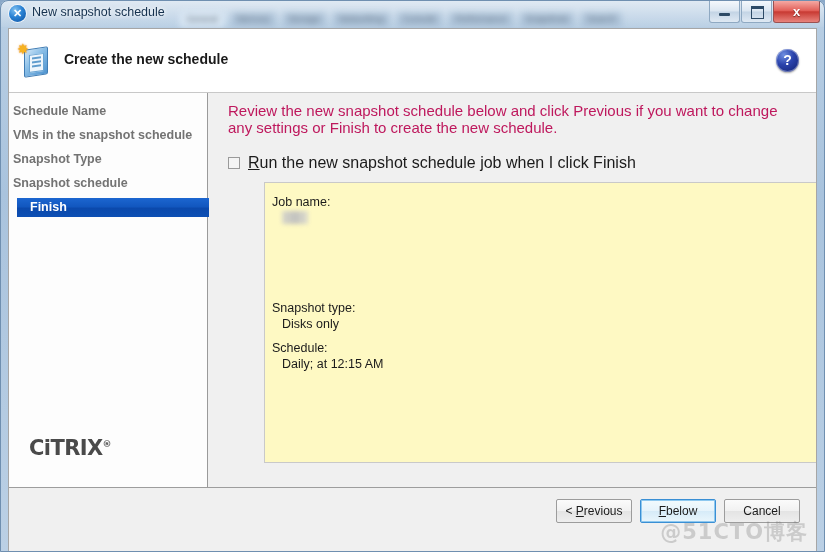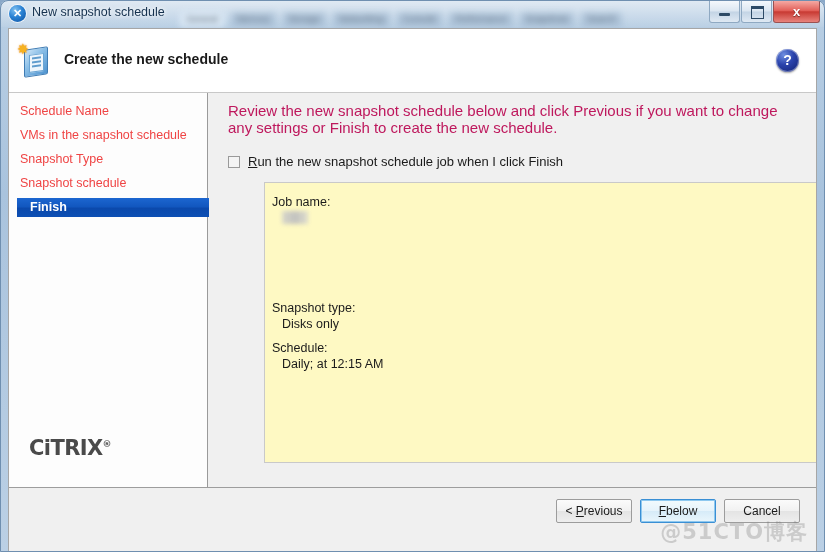--- a/index.html
+++ b/index.html
@@ -246,26 +246,27 @@
     box-sizing: border-box;
   }
   .nav {
     position: absolute;
     left: 0; top: 9px;
     width: 199px;
   }
   .nav-item {
     height: 19px;
     line-height: 19px;
-    padding-left: 11px;
+    padding-left: 4px;
     margin-bottom: 5px;
     font-size: 12.5px;
-    color: #ef4444;
+    color: #737373;
     white-space: nowrap;
     cursor: default;
+    font-weight: bold;
   }
   .nav-item.active {
     margin-left: 8px;
     padding-left: 13px;
     width: 186px;
     color: #ffffff;
     font-weight: bold;
     background: linear-gradient(180deg, #1c66d0 0%, #1257bf 45%, #0b49ac 55%, #0d4fb4 100%);
   }
   .citrix-logo {
@@ -308,21 +309,21 @@
     cursor: pointer;
   }
   .checkbox {
     width: 12px; height: 12px;
     border: 1px solid #9a9a9a;
     background: #f4f4f4;
     box-sizing: border-box;
     margin-right: 8px;
   }
   .checkrow label {
-    font-size: 13px;
+    font-size: 16px;
     color: #1b1b1b;
     cursor: pointer;
   }
   u { text-decoration: underline; }
 
   .summary {
     position: absolute;
     left: 19px;
     top: 89px;
     width: 579px;

